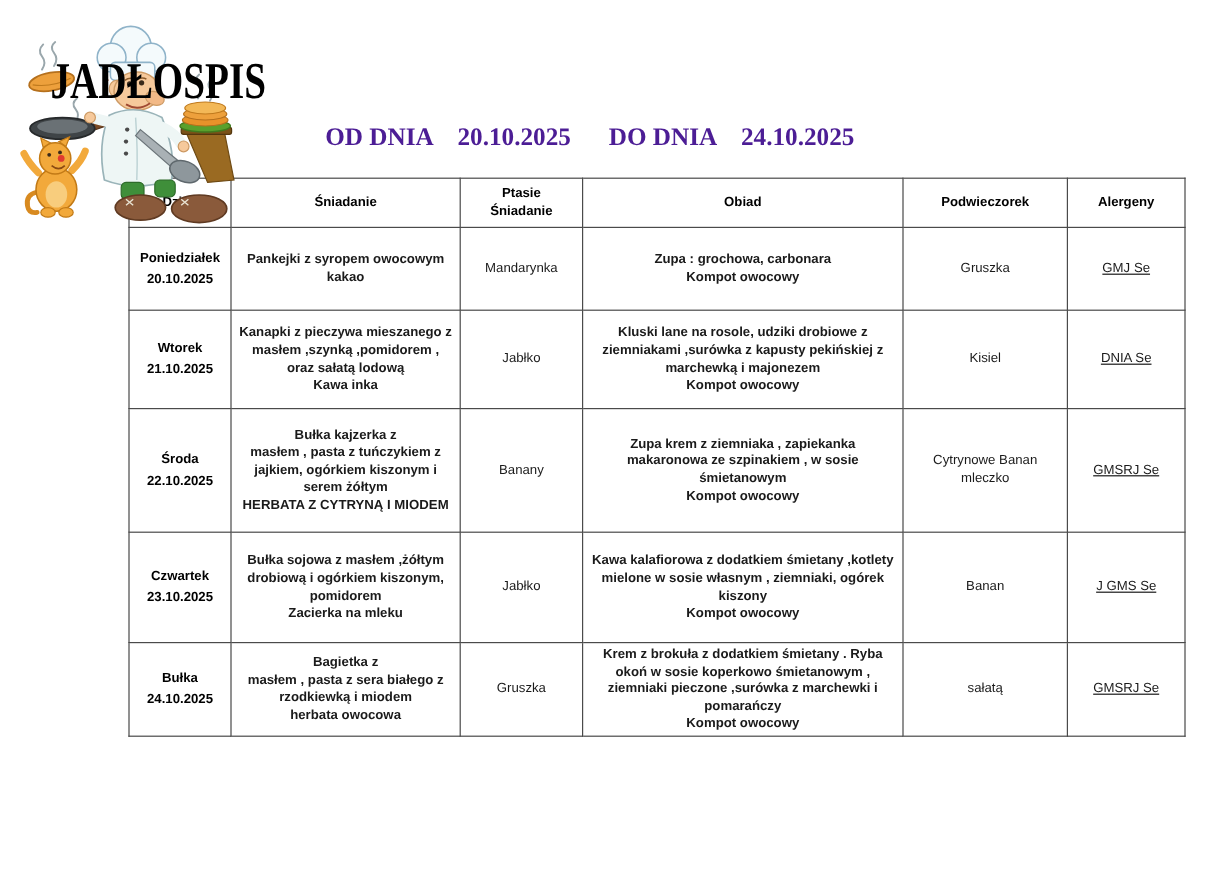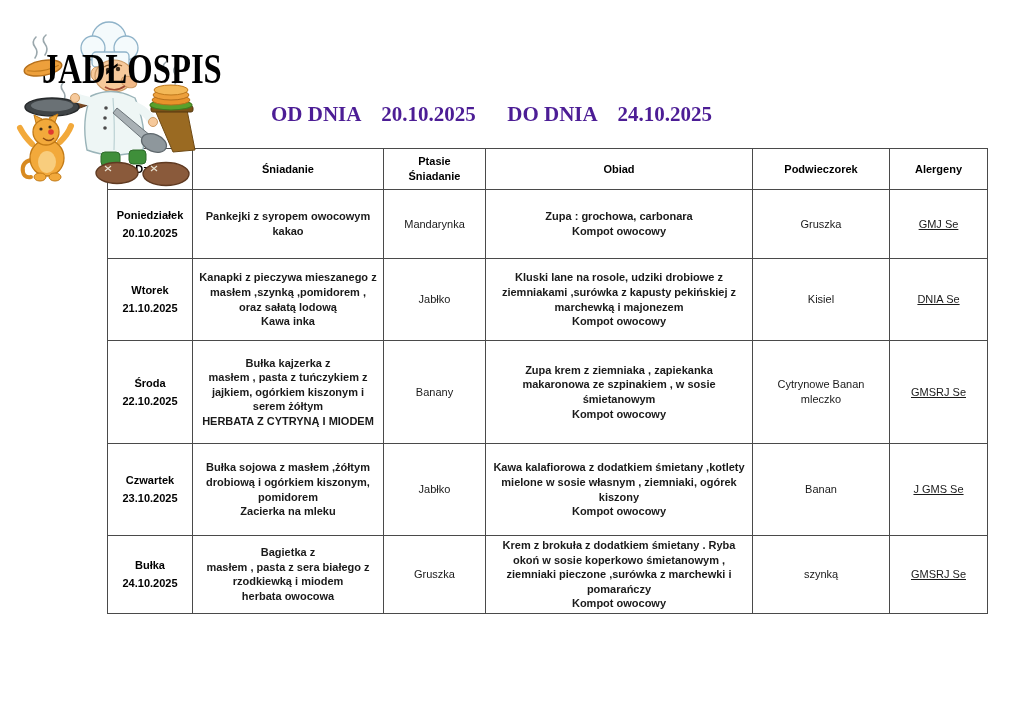--- a/index.html
+++ b/index.html
@@ -234,17 +234,17 @@
       <td class="day-cell">
         <div class="day-name">Bułka</div>
         <div class="day-date">24.10.2025</div>
       </td>
       <td class="va-top ml">Bagietka z
 masłem , pasta z sera białego z rzodkiewką i miodem
 herbata owocowa</td>
       <td>Gruszka</td>
       <td class="va-top ml">Krem z brokuła  z dodatkiem śmietany . Ryba  okoń w sosie koperkowo śmietanowym ,  ziemniaki pieczone ,surówka z marchewki i pomarańczy
 Kompot owocowy</td>
-      <td class="ml">szynką</td>
+      <td class="ml">sałatą</td>
       <td class="alg-cell">GMSRJ Se</td>
     </tr>
   </tbody>
 </table>
 
 </body></html>

